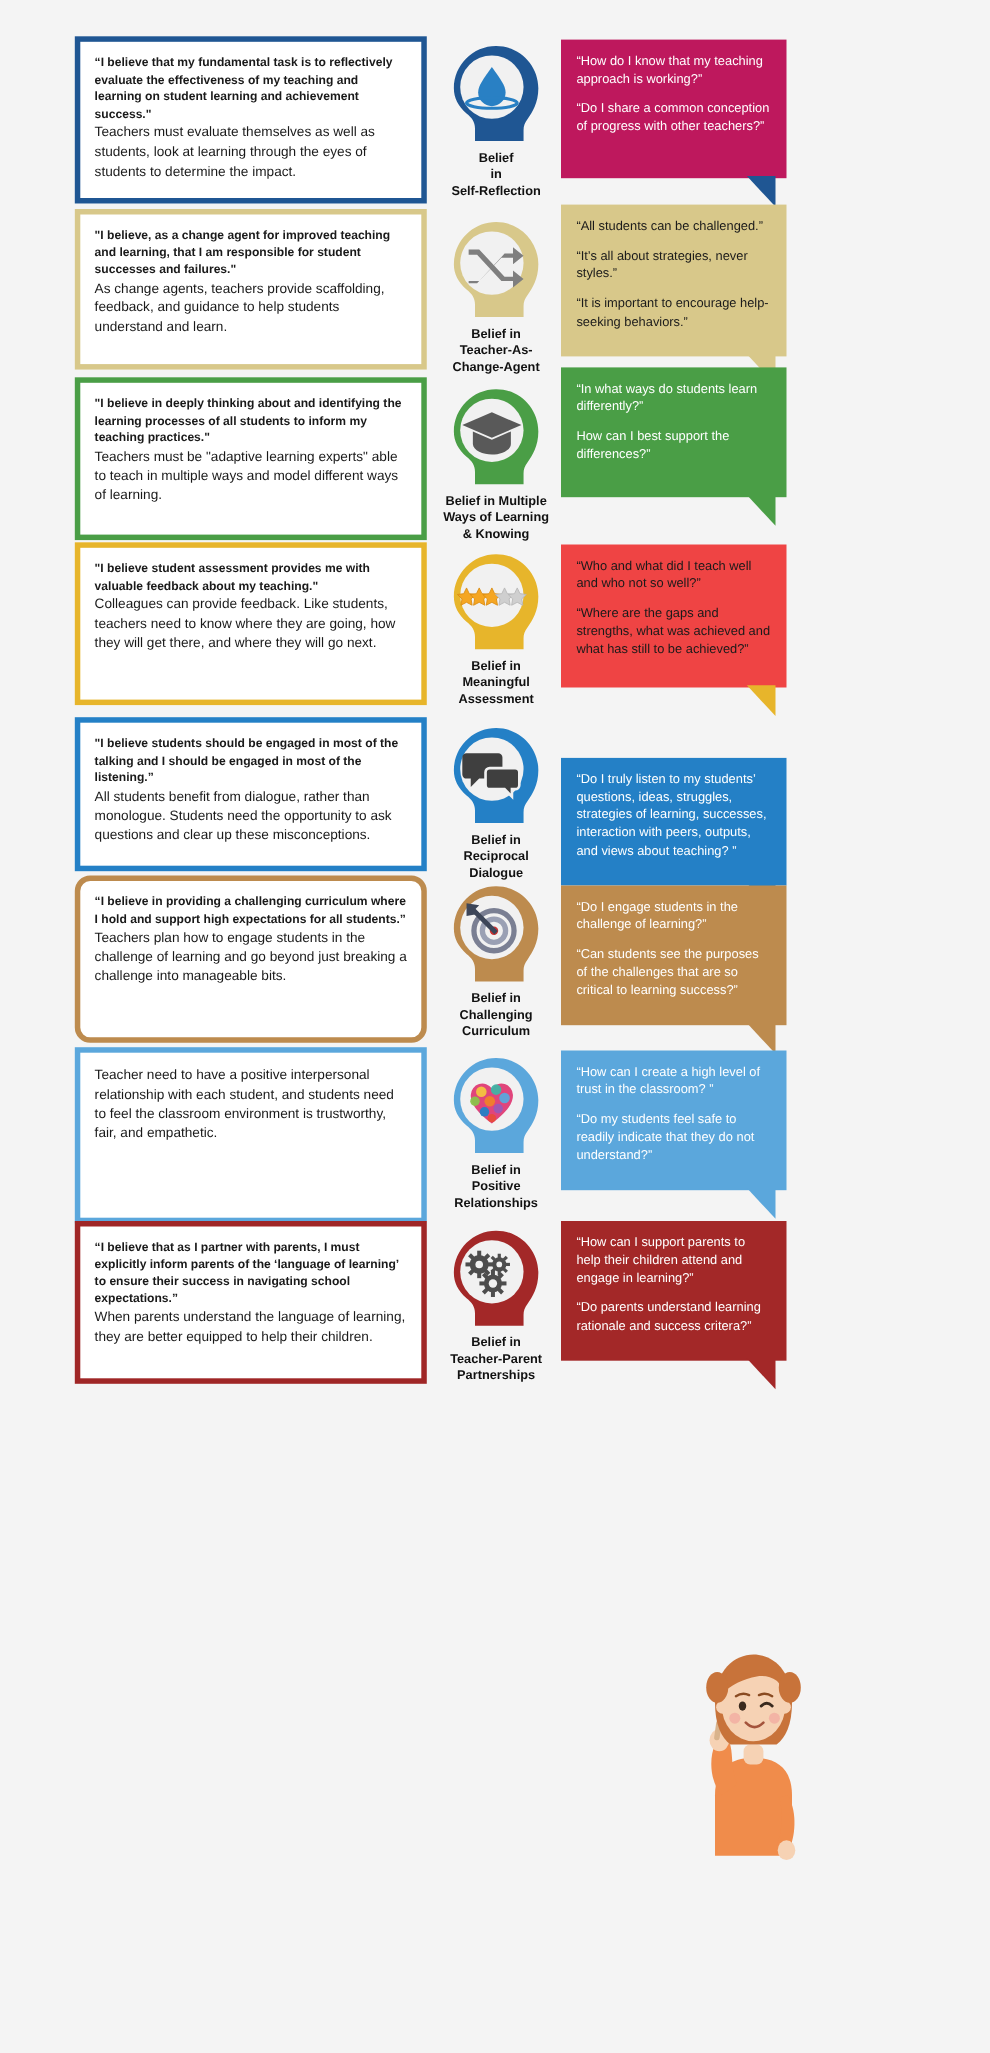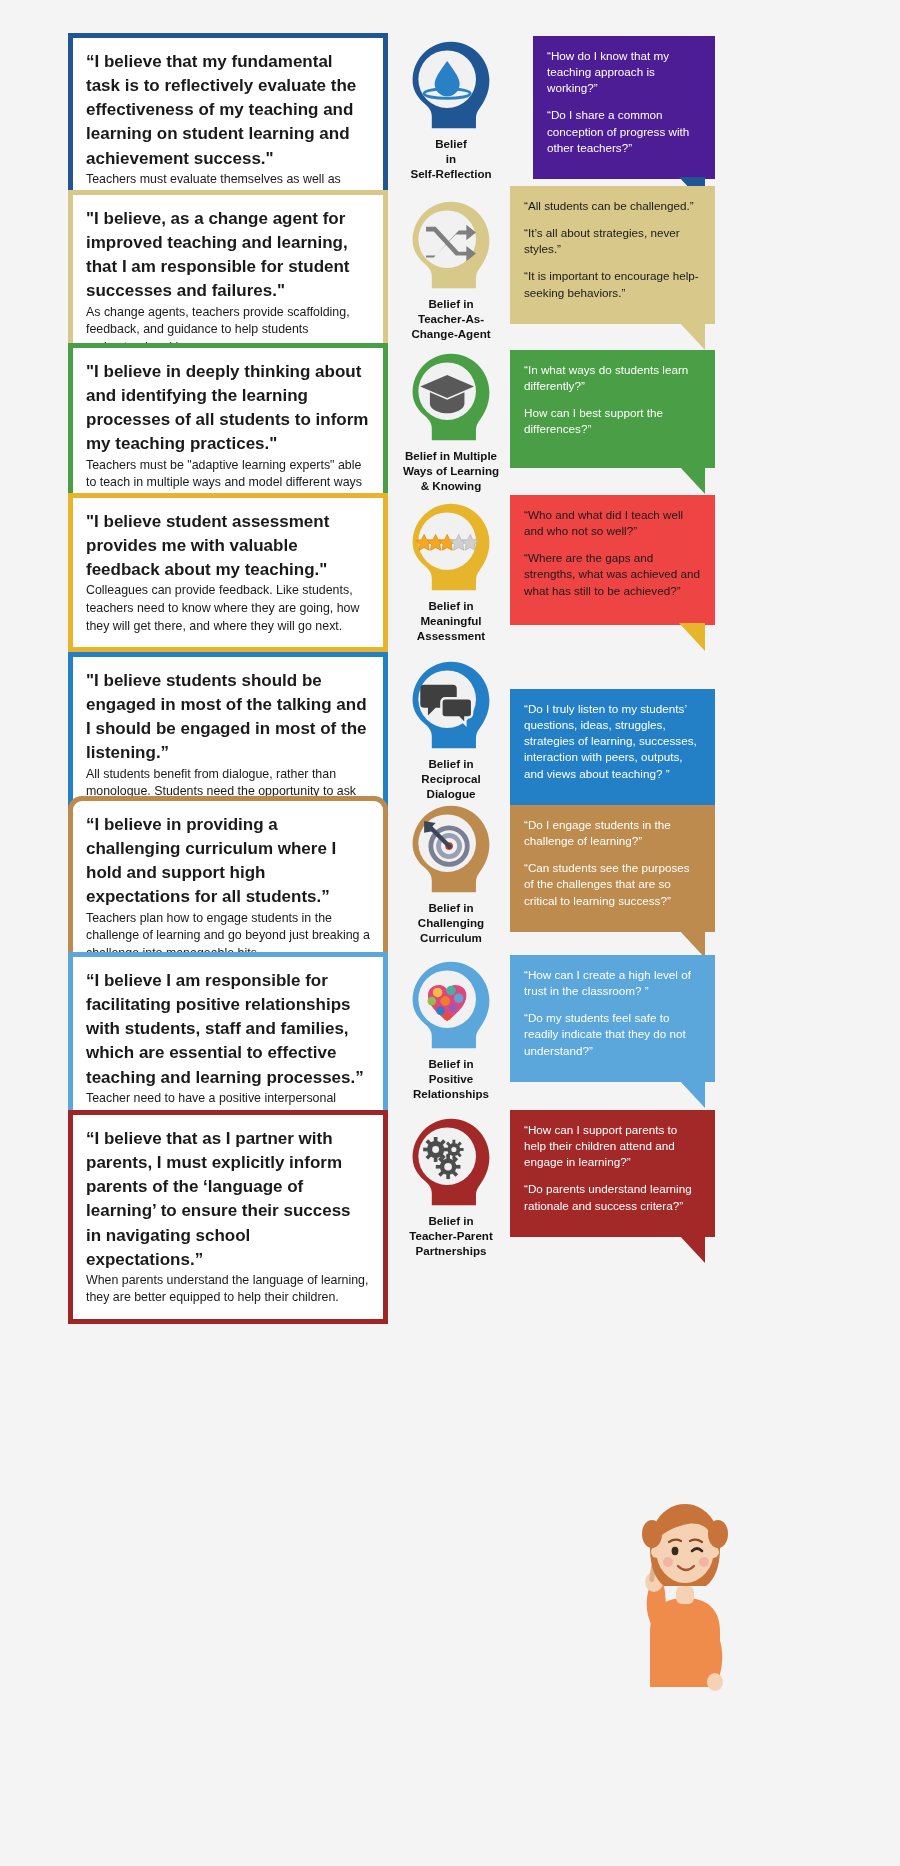--- a/index.html
+++ b/index.html
@@ -17,21 +17,21 @@
     position:absolute;
     left:68px;
     width:320px;
     background:#ffffff;
     border-style:solid;
     border-width:5px;
     padding:12px 13px 12px 13px;
   }
   .stmt .q {
     font-weight:bold;
-    font-size:17px;
+    font-size:11px;
     line-height:1.42;
     color:#1a1a1a;
     display:block;
   }
   .stmt .body {
     font-size:12.4px;
     line-height:1.42;
     color:#1a1a1a;
     display:block;
   }
@@ -107,21 +107,21 @@
            <ellipse cx="46" cy="60" rx="24" ry="5" fill="none" stroke="#2980c4" stroke-width="3"></ellipse>
         </svg>
       </div>
       <div class="iconlabel">
         <div>Belief</div>
         <div>in</div>
         <div>Self-Reflection</div>
       </div>
     </div>
     <div class="bubblewrap" style="top: 36px;">
-      <div class="bubble" style="background: #4c1d95; color: rgb(31, 86, 147); min-height: 126px; margin-left: 23px;">
+      <div class="bubble" style="background: #be185d; color: rgb(31, 86, 147); min-height: 126px;">
         <p style="color: rgb(255, 255, 255);">“How do I know that my teaching approach is working?”</p>
         <p style="color: rgb(255, 255, 255);">“Do I share a common conception of progress with other teachers?”</p>
         <div class="tail"></div>
       </div>
     </div>
     <div class="stmt" style="top: 190px; min-height: 146px; border-color: rgb(216, 200, 138);">
       <span class="q">"I believe, as a change agent for improved teaching and learning, that I am responsible for student successes and failures."</span>
       <span class="body">As change agents, teachers provide scaffolding, feedback, and guidance to help students understand and learn.</span>
     </div>
     <div class="iconcol" style="top: 196px;">
@@ -185,21 +185,21 @@
              <path d="M28 46 L28 58 C28 64 38 68 46 68 C54 68 64 64 64 58 L64 46 L46 54 Z"></path>
            </g>
         </svg>
       </div>
       <div class="iconlabel">
         <div>Belief in Multiple</div>
         <div>Ways of Learning</div>
         <div>&amp; Knowing</div>
       </div>
     </div>
-    <div class="bubblewrap" style="top: 350px;">
+    <div class="bubblewrap" style="top: 334px;">
       <div class="bubble" style="background: rgb(74, 158, 70); color: rgb(74, 158, 70); min-height: 118px;">
         <p style="color: rgb(255, 255, 255);">“In what ways do students learn differently?”</p>
         <p style="color: rgb(255, 255, 255);">How can I best support the differences?”</p>
         <div class="tail"></div>
       </div>
     </div>
     <div class="stmt" style="top: 493px; min-height: 148px; border-color: rgb(231, 181, 43);">
       <span class="q">"I believe student assessment provides me with valuable feedback about my teaching."</span>
       <span class="body">Colleagues can provide feedback. Like students, teachers need to know where they are going, how they will get there, and where they will go next.</span>
     </div>
@@ -315,21 +315,20 @@
       </div>
     </div>
     <div class="bubblewrap" style="top: 805px;">
       <div class="bubble" style="background: rgb(189, 139, 78); color: rgb(189, 139, 78); min-height: 118px;">
         <p style="color: rgb(255, 255, 255);">“Do I engage students in the challenge of learning?”</p>
         <p style="color: rgb(255, 255, 255);">“Can students see the purposes of the challenges that are so critical to learning success?”</p>
         <div class="tail"></div>
       </div>
     </div>
     <div class="stmt" style="top: 952px; min-height: 160px; border-color: rgb(91, 167, 220);">
-      <span class="q">“I believe I am responsible for facilitating positive relationships with students, staff and families, which are essential to effective teaching and learning processes.”</span>
       <span class="body">Teacher need to have a positive interpersonal relationship with each student, and students need to feel the classroom environment is trustworthy, fair, and empathetic.</span>
     </div>
     <div class="iconcol" style="top: 956px;">
       <div class="headwrap">
         <svg viewBox="0 0 100 100">
     <path d="M50 6
              C72 6 90 24 90 46
              C90 60 84 69 80 75
              C77 79 76 82 76 86
              L76 96

